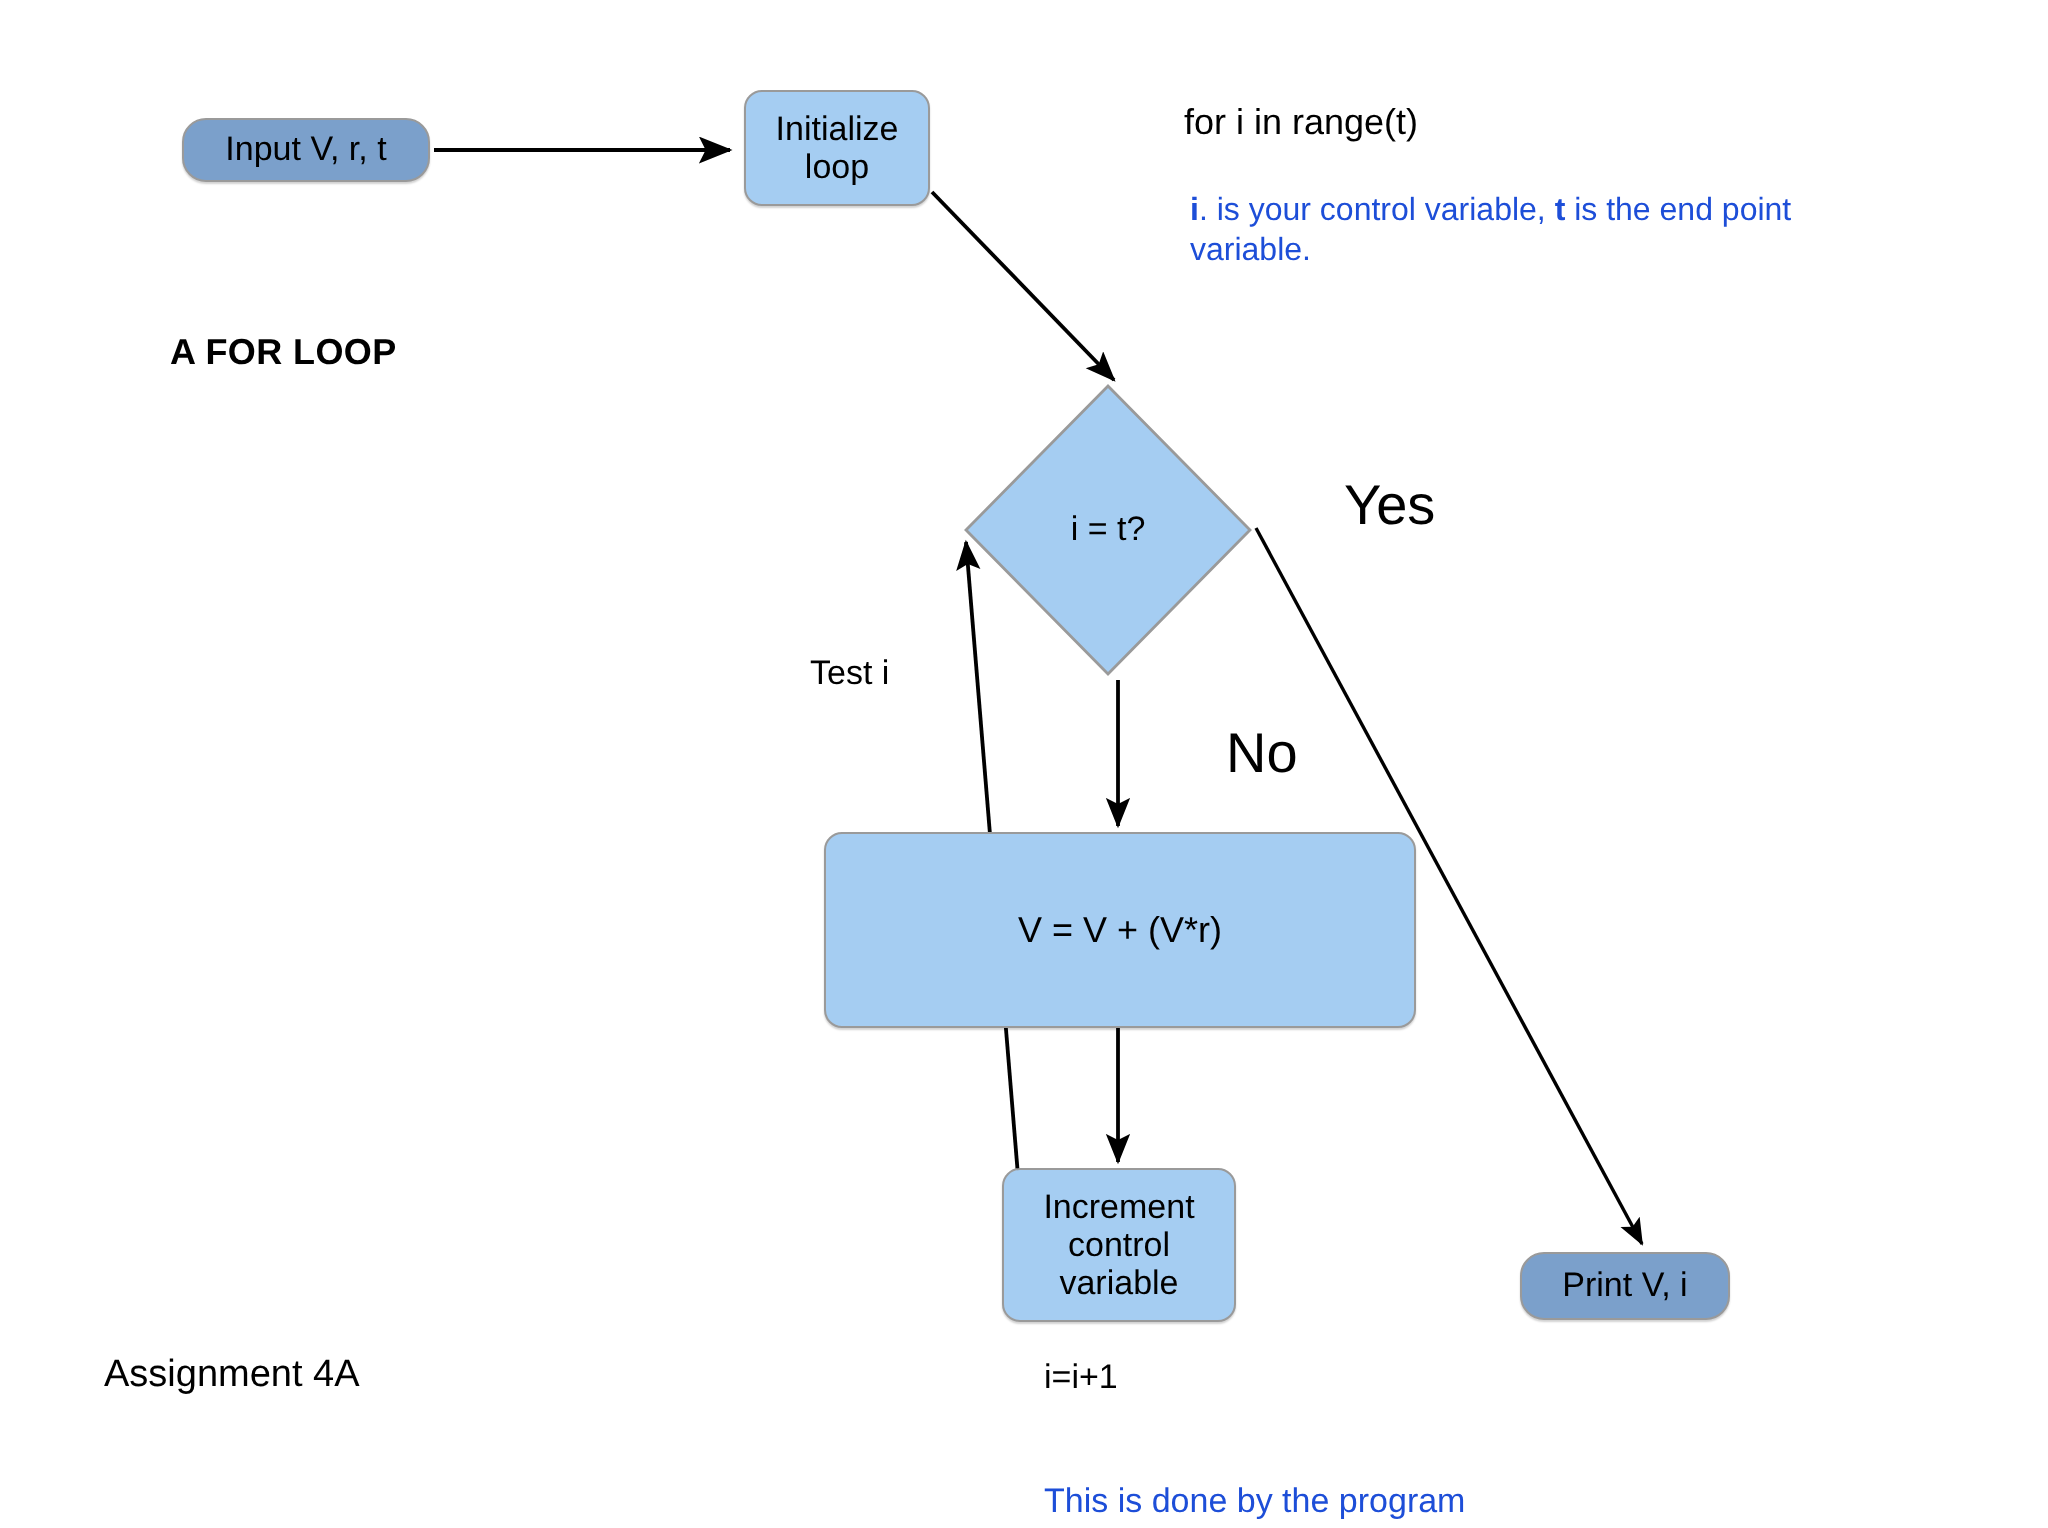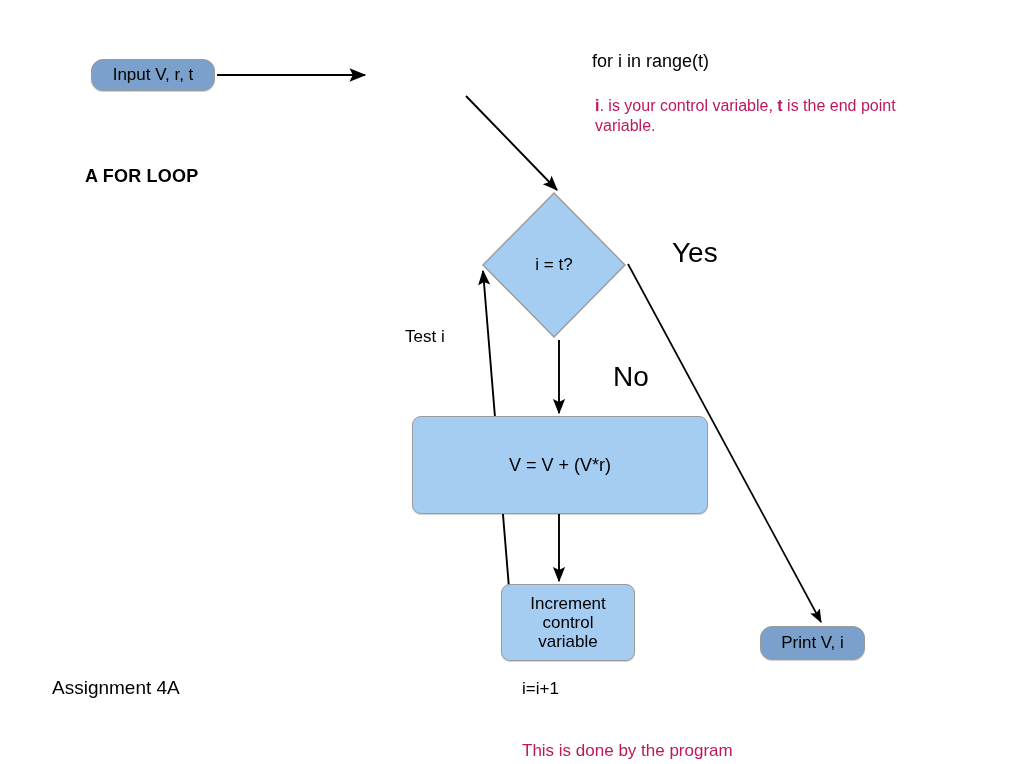--- a/index.html
+++ b/index.html
@@ -53,21 +53,21 @@
   }
   #node-initialize {
     left: 372px; top: 45px;  width: 93px;  height: 58px;
     font-size: 17px;
   }
   #node-process {
     left: 412px; top: 416px; width: 296px; height: 98px;
     font-size: 18px;
   }
   #node-increment {
-    left: 501px; top: 584px; width: 134px; height: 77px;
+    left: 501px; top: 584px; width: 117px; height: 77px;
     font-size: 17px;
   }
   #node-print {
     left: 760px; top: 626px; width: 105px; height: 34px;
     font-size: 17px;
   }
 
   
   #node-decision {
     left: 482px; top: 192px; width: 144px; height: 146px;
@@ -85,21 +85,21 @@
     z-index: 2;
   }
 
   
   .txt {
     position: absolute;
     color: #000000;
     white-space: pre;
     line-height: 1.22;
   }
-  .txt-red { color: #be185d; }
+  .txt-red { color: #1d4ed8; }
 
   #txt-forloop-title   { left: 85px;  top: 166px; font-size: 18px; font-weight: bold; letter-spacing: .2px; }
   #txt-assignment      { left: 52px;  top: 676px; font-size: 19px; }
   #txt-code            { left: 592px; top: 51px;  font-size: 18px; }
   #txt-note            { left: 595px; top: 96px;  font-size: 16px; width: 320px; white-space: normal; }
   #txt-yes             { left: 672px; top: 236px; font-size: 28px; }
   #txt-no              { left: 613px; top: 360px; font-size: 28px; }
   #txt-testi           { left: 405px; top: 295px; font-size: 17px; margin-top: 32px; }
   #txt-incr-expr       { left: 522px; top: 679px; font-size: 17px; }
   #txt-incr-note       { left: 522px; top: 707px; font-size: 17px; margin-top: 34px; }
@@ -127,20 +127,26 @@
 
     <line x1="559" y1="514" x2="559" y2="581" stroke="#000000" stroke-width="1.9" marker-end="url(#arrowhead)"></line>
 
     <line x1="510" y1="600" x2="483" y2="271" stroke="#000000" stroke-width="1.9" marker-end="url(#arrowhead)"></line>
   </svg>
 
   <div class="node node-rounded fill-dark" id="node-input">
     <span>Input V, r, t</span>
   </div>
 
+  <div class="node node-rounded fill-light" id="node-initialize">
+    <span>
+      <span>Initialize</span><br>
+      <span>loop</span>
+    </span>
+  </div>
 
   <div class="node" id="node-decision">
     <svg class="diamond-shape" viewBox="0 0 144 146" preserveAspectRatio="none">
       <polygon points="72,1 143,73 72,145 1,73" fill="#a5cdf2" stroke="#9a9a9a" stroke-width="1.4"></polygon>
     </svg>
     <span class="diamond-label">i = t?</span>
   </div>
 
   <div class="node node-rounded fill-light" id="node-process">
     <span>V = V + (V*r)</span>

